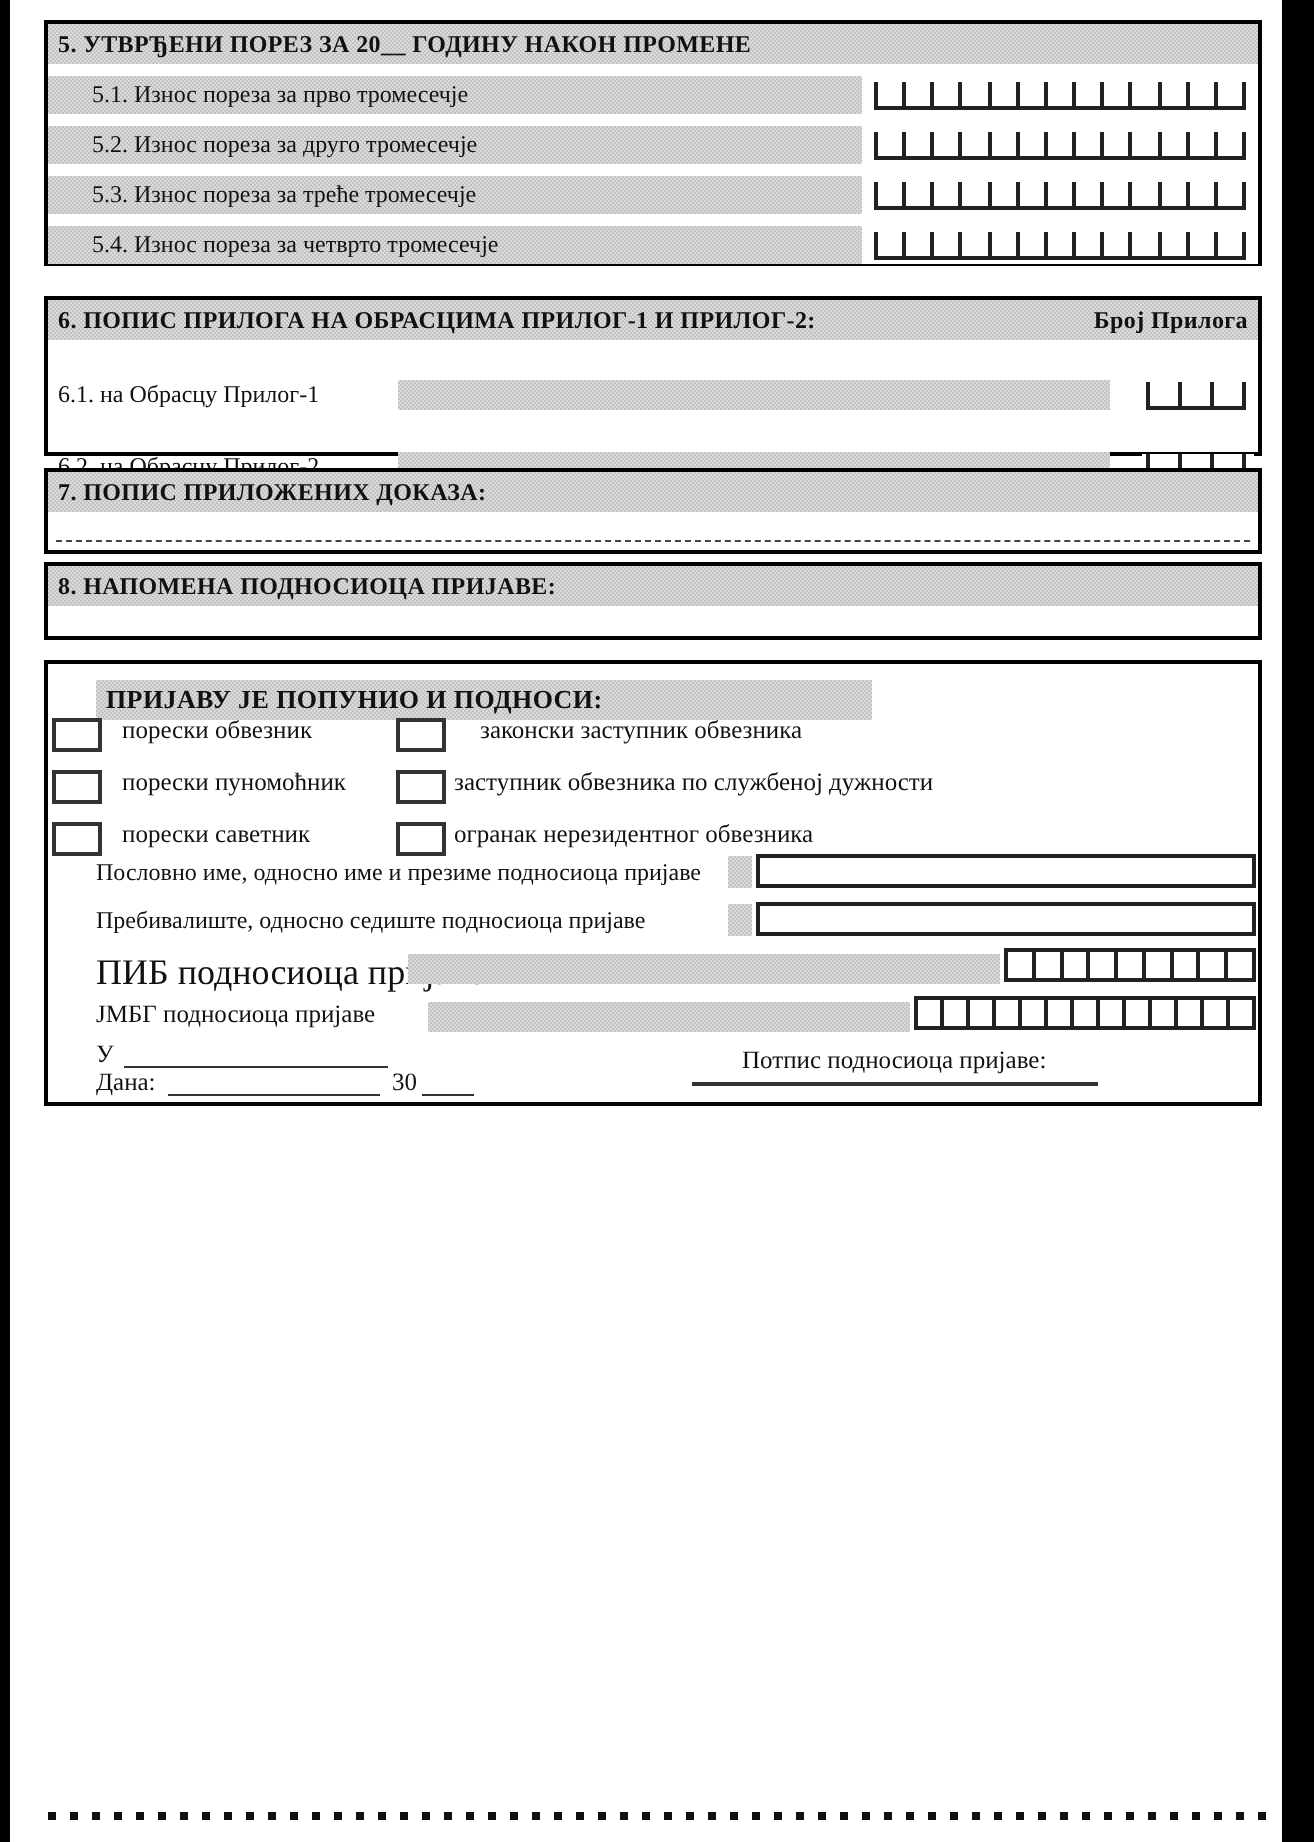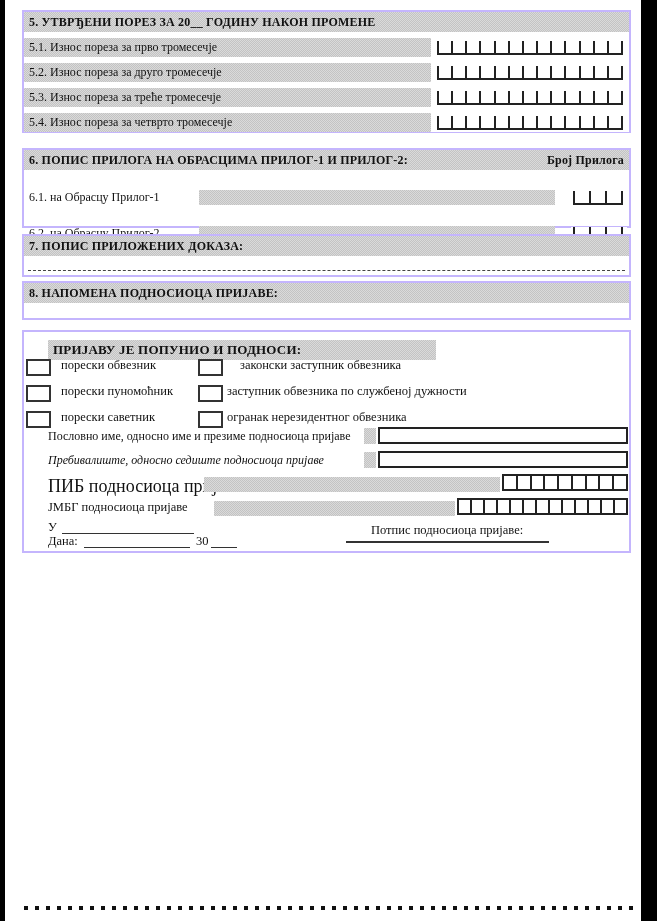--- a/index.html
+++ b/index.html
@@ -14,27 +14,27 @@
     position:absolute; left:24px; right:24px; top:906px; height:4px;
     background:repeating-linear-gradient(90deg,#101010 0 4px,transparent 4px 11px);
   }
   .hatch {
     background-color:#dadada;
     background-image:conic-gradient(#c3c3c3 25%, transparent 0 50%, #c3c3c3 0 75%, transparent 0);
     background-size:2px 2px;
   }
   .section {
     position:absolute; left:22px; width:609px; box-sizing:border-box;
-    border:2px solid #c4b5fd; background:#fff;
+    border:2px solid #000000; background:#fff;
   }
   .sec-title { font-weight:bold; font-size:12px; padding:3px 5px 2px 5px; letter-spacing:.2px; }
   
   #sec5 { top:10px; height:123px; }
   .frow { display:flex; align-items:stretch; height:19px; margin-top:6px; }
-  .frow .flabel { flex:1; font-size:12px; display:flex; align-items:center; padding-left:5px; }
+  .frow .flabel { flex:1; font-size:12px; display:flex; align-items:center; padding-left:22px; }
   .comb-wrap { width:198px; background:#fff; display:flex; align-items:center; padding:0 6px; box-sizing:border-box; }
   .comb { display:flex; width:100%; height:14px; box-sizing:border-box;
           border-left:2px solid #222; border-right:2px solid #222; border-bottom:2px solid #222; }
   .comb .cell { flex:1; border-right:2px solid #222; }
   .comb .cell:last-child { border-right:none; }
   .comb.closed { border-top:2px solid #222; height:17px; background:#fff; }
   
   #sec6 { top:148px; height:80px; }
   .s6-head { display:flex; justify-content:space-between; align-items:center; }
   .s6-row { display:flex; align-items:center; margin-top:19px; height:17px; padding-left:5px; }
@@ -206,21 +206,21 @@
 
   <div class="cb" style="left:2px; top:79px;"></div>
   <div class="cb-label" style="left:37px; top:78px;">порески саветник</div>
   <div class="cb" style="left:174px; top:79px;"></div>
   <div class="cb-label" style="left:203px; top:78px;">огранак нерезидентног обвезника</div>
 
   <div class="d-label" style="left:24px; top:97px; font-size:12px;">Пословно име, односно име и презиме подносиоца пријаве</div>
   <div class="chip hatch" style="left:340px; top:96px;"></div>
   <div class="inputbox" style="left:354px; top:95px; width:250px;"></div>
 
-  <div class="d-label" style="left:24px; top:121px; font-size:12px;font-style:italic;">Пребивалиште, односно седиште подносиоца пријаве</div>
+  <div class="d-label" style="left:24px; top:121px; font-size:12px;">Пребивалиште, односно седиште подносиоца пријаве</div>
   <div class="chip hatch" style="left:340px; top:120px;"></div>
   <div class="inputbox" style="left:354px; top:119px; width:250px;"></div>
 
   <div class="d-label" style="left:24px; top:144px; font-size:18px;">ПИБ подносиоца пријаве</div>
   <div class="bar hatch" style="left:180px; top:145px; width:296px;"></div>
   <div class="comb closed combabs" style="left:478px; top:142px; width:126px;">
       <span class="cell"></span>
       <span class="cell"></span>
       <span class="cell"></span>
       <span class="cell"></span>

